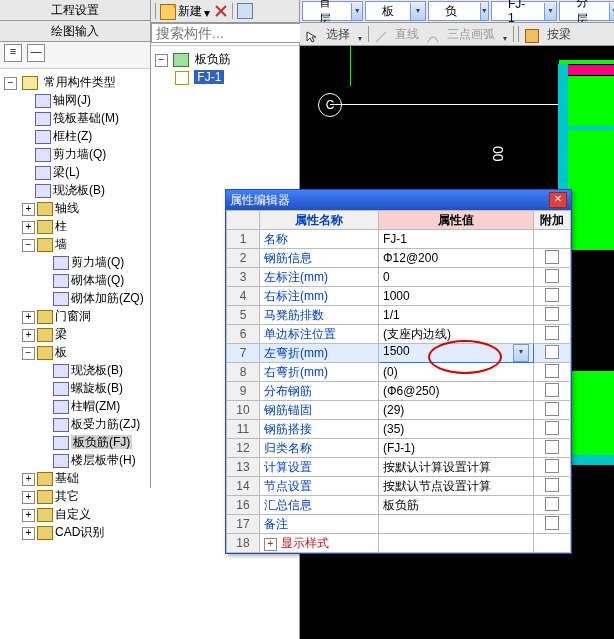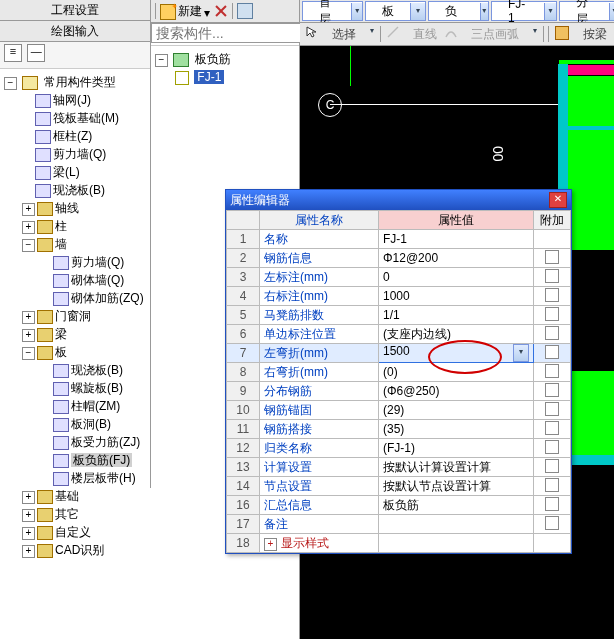--- a/index.html
+++ b/index.html
@@ -44,36 +44,36 @@
 .mid-tree .leaf.sel{background:#3060c0;color:#fff;padding:0 3px}
 .mid-tree .children{padding-left:20px}
 
 .right-panel{position:absolute;left:300px;top:0;right:0;height:639px}
 .top-combo-row{height:22px;border-bottom:1px solid #999;background:#e8e8e8;display:flex;align-items:center;overflow:hidden}
 .combo{height:18px;border:1px solid #7a96df;background:#fff;display:flex;align-items:center;margin-left:2px}
 .combo span{padding:0 16px}
 .combo .dd{width:14px;height:17px;background:linear-gradient(#e0ecff,#b8d0f0);border-left:1px solid #7a96df;cursor:pointer;text-align:center;line-height:16px;font-size:8px;color:#345}
 .tool-row{height:22px;border-bottom:1px solid #999;background:#e8e8e8;display:flex;align-items:center;gap:4px;padding:0 4px;overflow:hidden}
 .tool-row .sep{width:1px;height:16px;background:#999}
-.tool-btn{display:flex;align-items:flex-start;gap:14px;cursor:pointer;color:#444;padding:0 2px}
+.tool-btn{display:flex;align-items:flex-end;gap:8px;cursor:pointer;color:#444;padding:0 2px}
 .tool-btn.disabled{color:#999}
 .tool-btn .dd{font-size:8px;color:#345}
 .drawing{position:absolute;top:46px;left:0;right:0;bottom:0;background:#000;overflow:hidden}
 .drawing .bubble{position:absolute;width:22px;height:22px;border:1px solid #fff;border-radius:50%;color:#fff;text-align:center;line-height:22px;font-size:12px}
 .drawing .axis{position:absolute;color:#fff;font-size:14px}
 .drawing .slab{position:absolute;background:#00ff00}
 
 
 .dialog{position:absolute;left:225px;top:189px;width:345px;background:#fff;border:1px solid #2050c0;box-shadow:2px 2px 4px rgba(0,0,0,.3)}
 .dlg-title{height:20px;background:linear-gradient(#4080ff,#2050c0);color:#fff;display:flex;align-items:center;padding:0 4px;font-size:12px}
 .dlg-title .txt{flex:1}
 .dlg-close{width:16px;height:14px;background:#e04040;border:1px solid #a02020;color:#fff;text-align:center;line-height:12px;cursor:pointer;font-size:10px}
 .grid{border-collapse:collapse;width:100%}
 .grid th,.grid td{border:1px solid #bbb;font-size:12px;height:18px;padding:0 4px;text-align:left}
-.grid th{background:#f0f0f0;font-weight:normal;text-align:center}
+.grid th{background:#f0f0f0;font-weight:bold;text-align:center}
 .grid .rownum{width:24px;text-align:center;background:#f0f0f0;color:#555}
 .grid .name{width:110px;color:#0040c0}
 .grid .val{}
 .grid .extra{width:28px;text-align:center}
 .grid .extra .cb{display:inline-block;width:12px;height:12px;border:1px solid #888;background:#fff}
 .grid tr.dim .name,.grid tr.dim .val{color:#b91c1c}
 .grid tr.hl td{background:#e0ecff}
 .grid tr.hl .val{border:1px solid #3070e0}
 .grid tr.hl .val .combo-dd{float:right;width:14px;height:16px;background:linear-gradient(#e0ecff,#b8d0f0);border:1px solid #7a96df;cursor:pointer;text-align:center;line-height:14px;font-size:8px;color:#345}
 .grid .plusbtn{display:inline-block;width:11px;height:11px;border:1px solid #888;text-align:center;line-height:9px;font-size:10px;cursor:pointer;margin-right:4px}
@@ -109,21 +109,20 @@
               <div class="tree-node "><span class="exp none"></span><span class="icn item"></span><span class="label">剪力墙(Q)</span></div>
               <div class="tree-node "><span class="exp none"></span><span class="icn item"></span><span class="label">砌体墙(Q)</span></div>
               <div class="tree-node "><span class="exp none"></span><span class="icn item"></span><span class="label">砌体加筋(ZQ)</span></div>
             </div></div>
           <div class="tree-node"><span class="exp plus"></span><span class="icn folder"></span><span class="label">门窗洞</span></div>
           <div class="tree-node"><span class="exp plus"></span><span class="icn folder"></span><span class="label">梁</span></div>
           <div class="tree-node"><span class="exp minus"></span><span class="icn folder"></span><span class="label">板</span><div class="tree-children">
               <div class="tree-node "><span class="exp none"></span><span class="icn item"></span><span class="label">现浇板(B)</span></div>
               <div class="tree-node "><span class="exp none"></span><span class="icn item"></span><span class="label">螺旋板(B)</span></div>
               <div class="tree-node "><span class="exp none"></span><span class="icn item"></span><span class="label">柱帽(ZM)</span></div>
-              <div class="tree-node "><span class="exp none"></span><span class="icn item"></span><span class="label">板洞(B)</span></div>
               <div class="tree-node "><span class="exp none"></span><span class="icn item"></span><span class="label">板受力筋(ZJ)</span></div>
               <div class="tree-node selected"><span class="exp none"></span><span class="icn item"></span><span class="label">板负筋(FJ)</span></div>
               <div class="tree-node "><span class="exp none"></span><span class="icn item"></span><span class="label">楼层板带(H)</span></div>
             </div></div>
           <div class="tree-node"><span class="exp plus"></span><span class="icn folder"></span><span class="label">基础</span></div>
           <div class="tree-node"><span class="exp plus"></span><span class="icn folder"></span><span class="label">其它</span></div>
           <div class="tree-node"><span class="exp plus"></span><span class="icn folder"></span><span class="label">自定义</span></div>
           <div class="tree-node"><span class="exp plus"></span><span class="icn folder"></span><span class="label">CAD识别</span></div>
         </div>
     </div>

